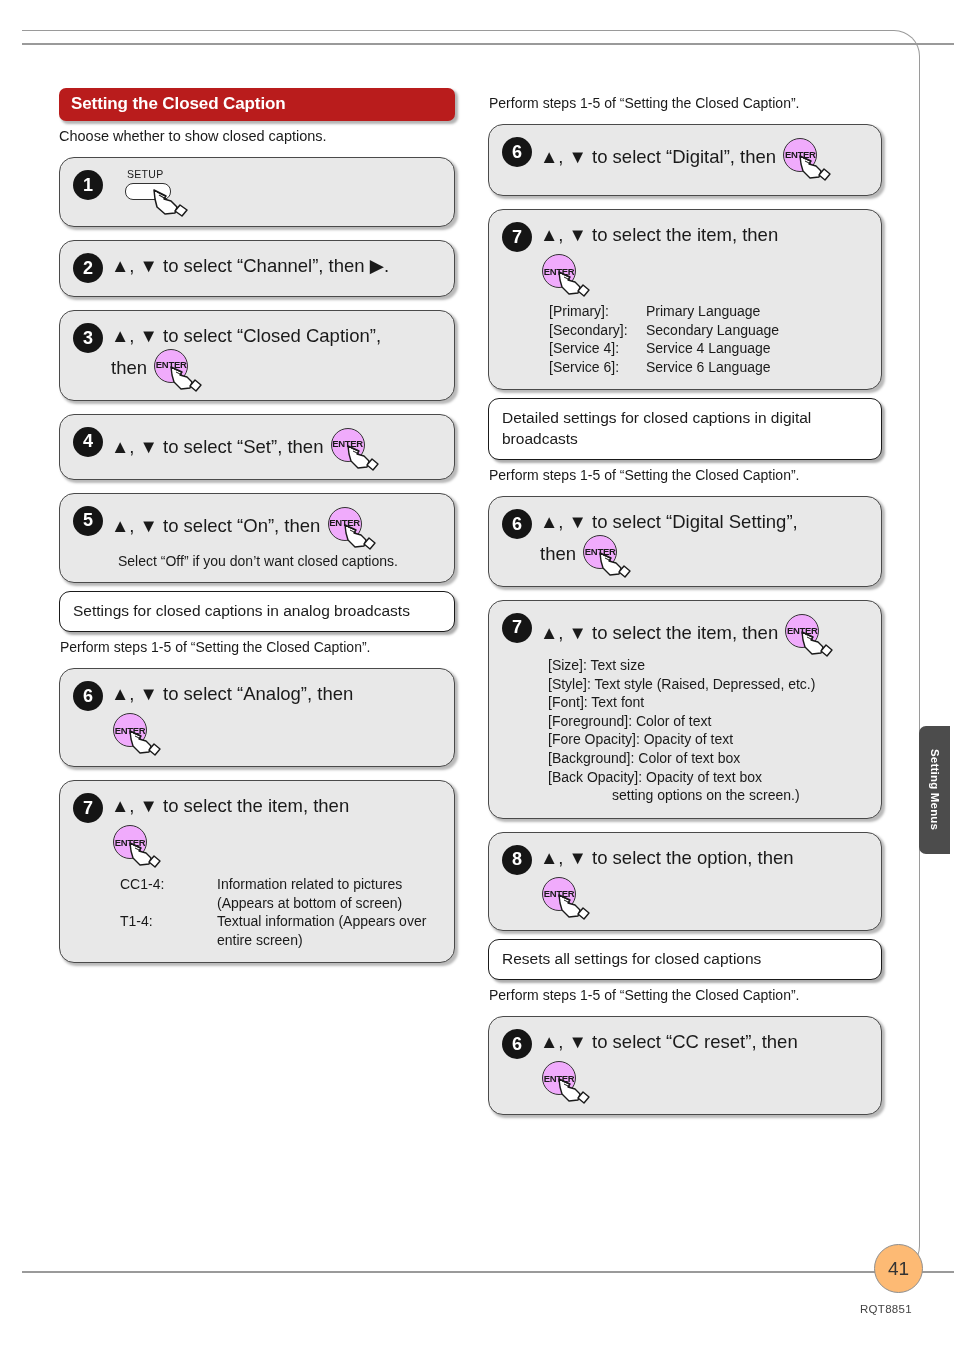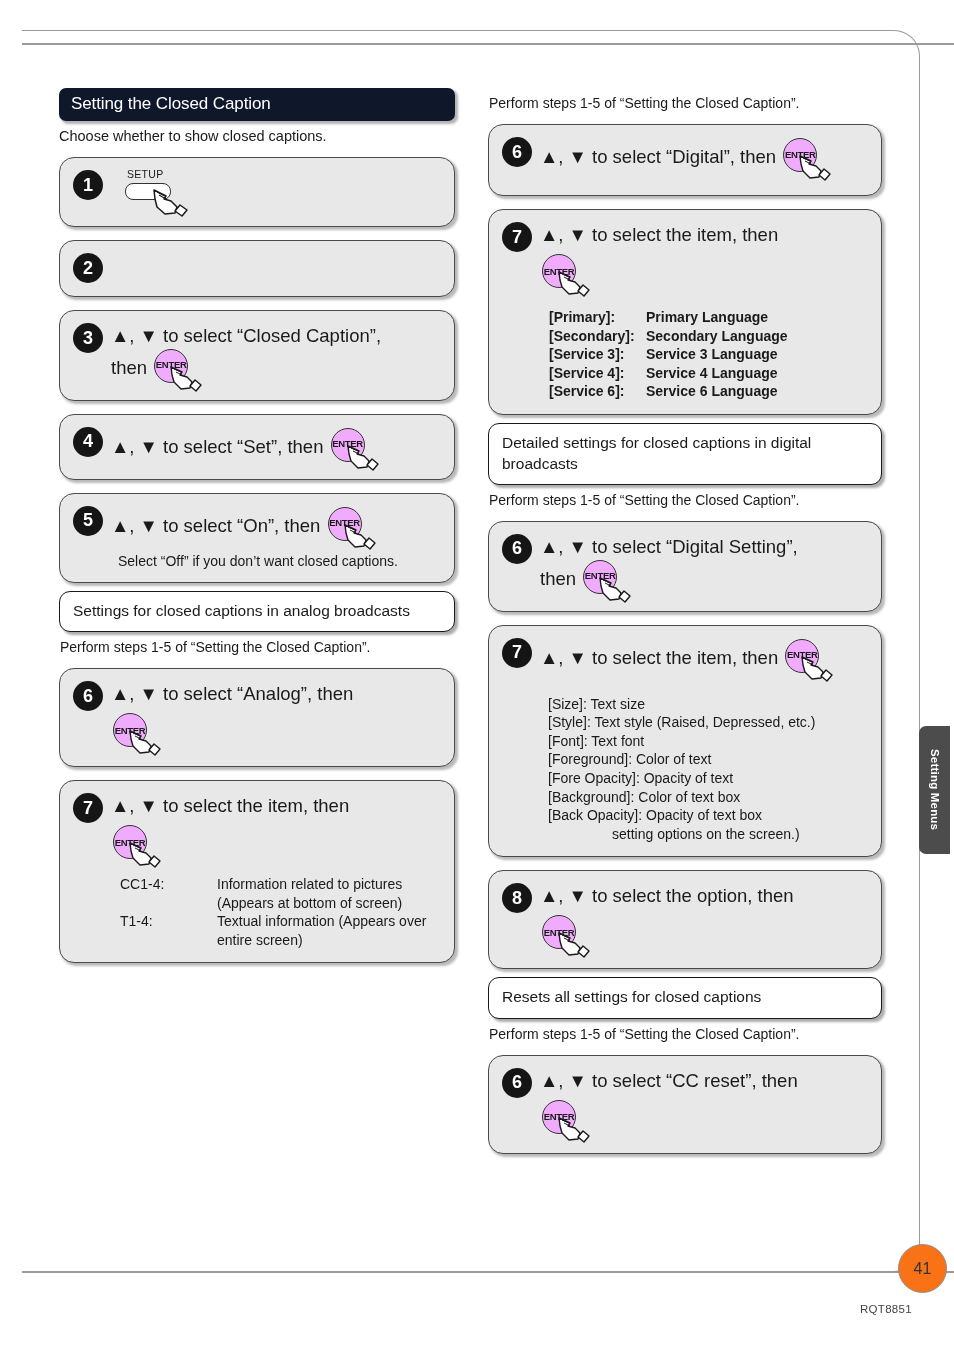--- a/index.html
+++ b/index.html
@@ -53,47 +53,47 @@
   }
   .side-tab span {
     writing-mode: vertical-rl;
     white-space: nowrap;
     letter-spacing: 0.2px;
   }
 
   
   .page-num {
     position: absolute;
-    left: 898px; top: 1244px;
+    left: 874px; top: 1244px;
     width: 49px; height: 49px;
     border: 1.2px solid #8f8f8f;
     border-radius: 50%;
-    background: #f97316;
+    background: #fdba74;
     display: flex; align-items: center; justify-content: center;
-    font-size: 16px; color: #333;
+    font-size: 19px; color: #333;
   }
   .doc-code {
     position: absolute;
     left: 860px; top: 1303px;
     font-size: 11.5px; color: #444;
     letter-spacing: 0.3px;
   }
 
   
   .col-left  { position: absolute; left: 59px;  top: 88px;  width: 396px; }
   .col-right { position: absolute; left: 488px; top: 88px;  width: 394px; }
 
   
   .title-bar {
-    background: #0f172a;
+    background: #b91c1c;
     color: #ffffff;
     border-radius: 7px;
     padding: 6px 0 7px 12px;
     font-size: 17px;
-    font-weight: normal;
+    font-weight: bold;
     box-shadow: 2.5px 2.5px 2.5px rgba(0,0,0,0.30);
     letter-spacing: -0.1px;
   }
   .intro-text {
     font-size: 14.5px;
     margin: 7px 0 10px 0;
     color: #1a1a1a;
   }
 
   
@@ -235,20 +235,21 @@
               </svg>
             </span>
           </span>
         </div>
       </div>
     </div>
 
     <div class="step-box">
       <div class="step-line">
         <div class="bullet">2</div>
+        <div class="step-text">▲, ▼ to select “Channel”, then ▶.</div>
       </div>
     </div>
 
     <div class="step-box">
       <div class="step-line">
         <div class="bullet">3</div>
         <div class="step-text">
           <span>▲, ▼ to select “Closed Caption”,</span><br>
           <span>then</span>
           <span class="enter-key">
@@ -398,32 +399,28 @@
           <span class="circ">ENTER</span>
           <span class="hand">
             <svg width="38" height="32" viewBox="0 0 38 32">
               <path d="M2 6 L13 11 L11 14 L18 16 L23 21 L21 27 L12 28 L5 21 L3 14 Z" fill="#ffffff" stroke="#1a1a1a" stroke-width="1.4" stroke-linejoin="round"></path>
               <path d="M21 25 L27 30 L32 24 L26 19 Z" fill="#ffffff" stroke="#1a1a1a" stroke-width="1.4" stroke-linejoin="round"></path>
               <path d="M5 8 L12 11 M7 11 L13 14" stroke="#1a1a1a" stroke-width="1" fill="none"></path>
             </svg>
           </span>
         </span>
       </div>
-      <div class="sub-list" style="margin-top:14px;font-weight:bold;">
+      <div class="sub-list" style="margin-top:8px;">
         <div class="row">
           <span class="k">[Primary]:</span>
           <span class="v">Primary Language</span>
         </div>
         <div class="row">
           <span class="k">[Secondary]:</span>
           <span class="v">Secondary Language</span>
-        </div>
-        <div class="row">
-          <span class="k">[Service 3]:</span>
-          <span class="v">Service 3 Language</span>
         </div>
         <div class="row">
           <span class="k">[Service 4]:</span>
           <span class="v">Service 4 Language</span>
         </div>
         <div class="row">
           <span class="k">[Service 6]:</span>
           <span class="v">Service 6 Language</span>
         </div>
       </div>
@@ -462,21 +459,21 @@
             <span class="hand">
               <svg width="38" height="32" viewBox="0 0 38 32">
                 <path d="M2 6 L13 11 L11 14 L18 16 L23 21 L21 27 L12 28 L5 21 L3 14 Z" fill="#ffffff" stroke="#1a1a1a" stroke-width="1.4" stroke-linejoin="round"></path>
                 <path d="M21 25 L27 30 L32 24 L26 19 Z" fill="#ffffff" stroke="#1a1a1a" stroke-width="1.4" stroke-linejoin="round"></path>
                 <path d="M5 8 L12 11 M7 11 L13 14" stroke="#1a1a1a" stroke-width="1" fill="none"></path>
               </svg>
             </span>
           </span>
         </div>
       </div>
-      <div class="sub-list nolead" style="margin-top:18px;">
+      <div class="sub-list nolead" style="margin-top:4px;">
         <span class="plain">[Size]: Text size</span>
         <span class="plain">[Style]: Text style (Raised, Depressed, etc.)</span>
         <span class="plain">[Font]: Text font</span>
         <span class="plain">[Foreground]: Color of text</span>
         <span class="plain">[Fore Opacity]: Opacity of text</span>
         <span class="plain">[Background]: Color of text box</span>
         <span class="plain">[Back Opacity]: Opacity of text box</span>
         <span class="indent">setting options on the screen.)</span>
       </div>
     </div>

